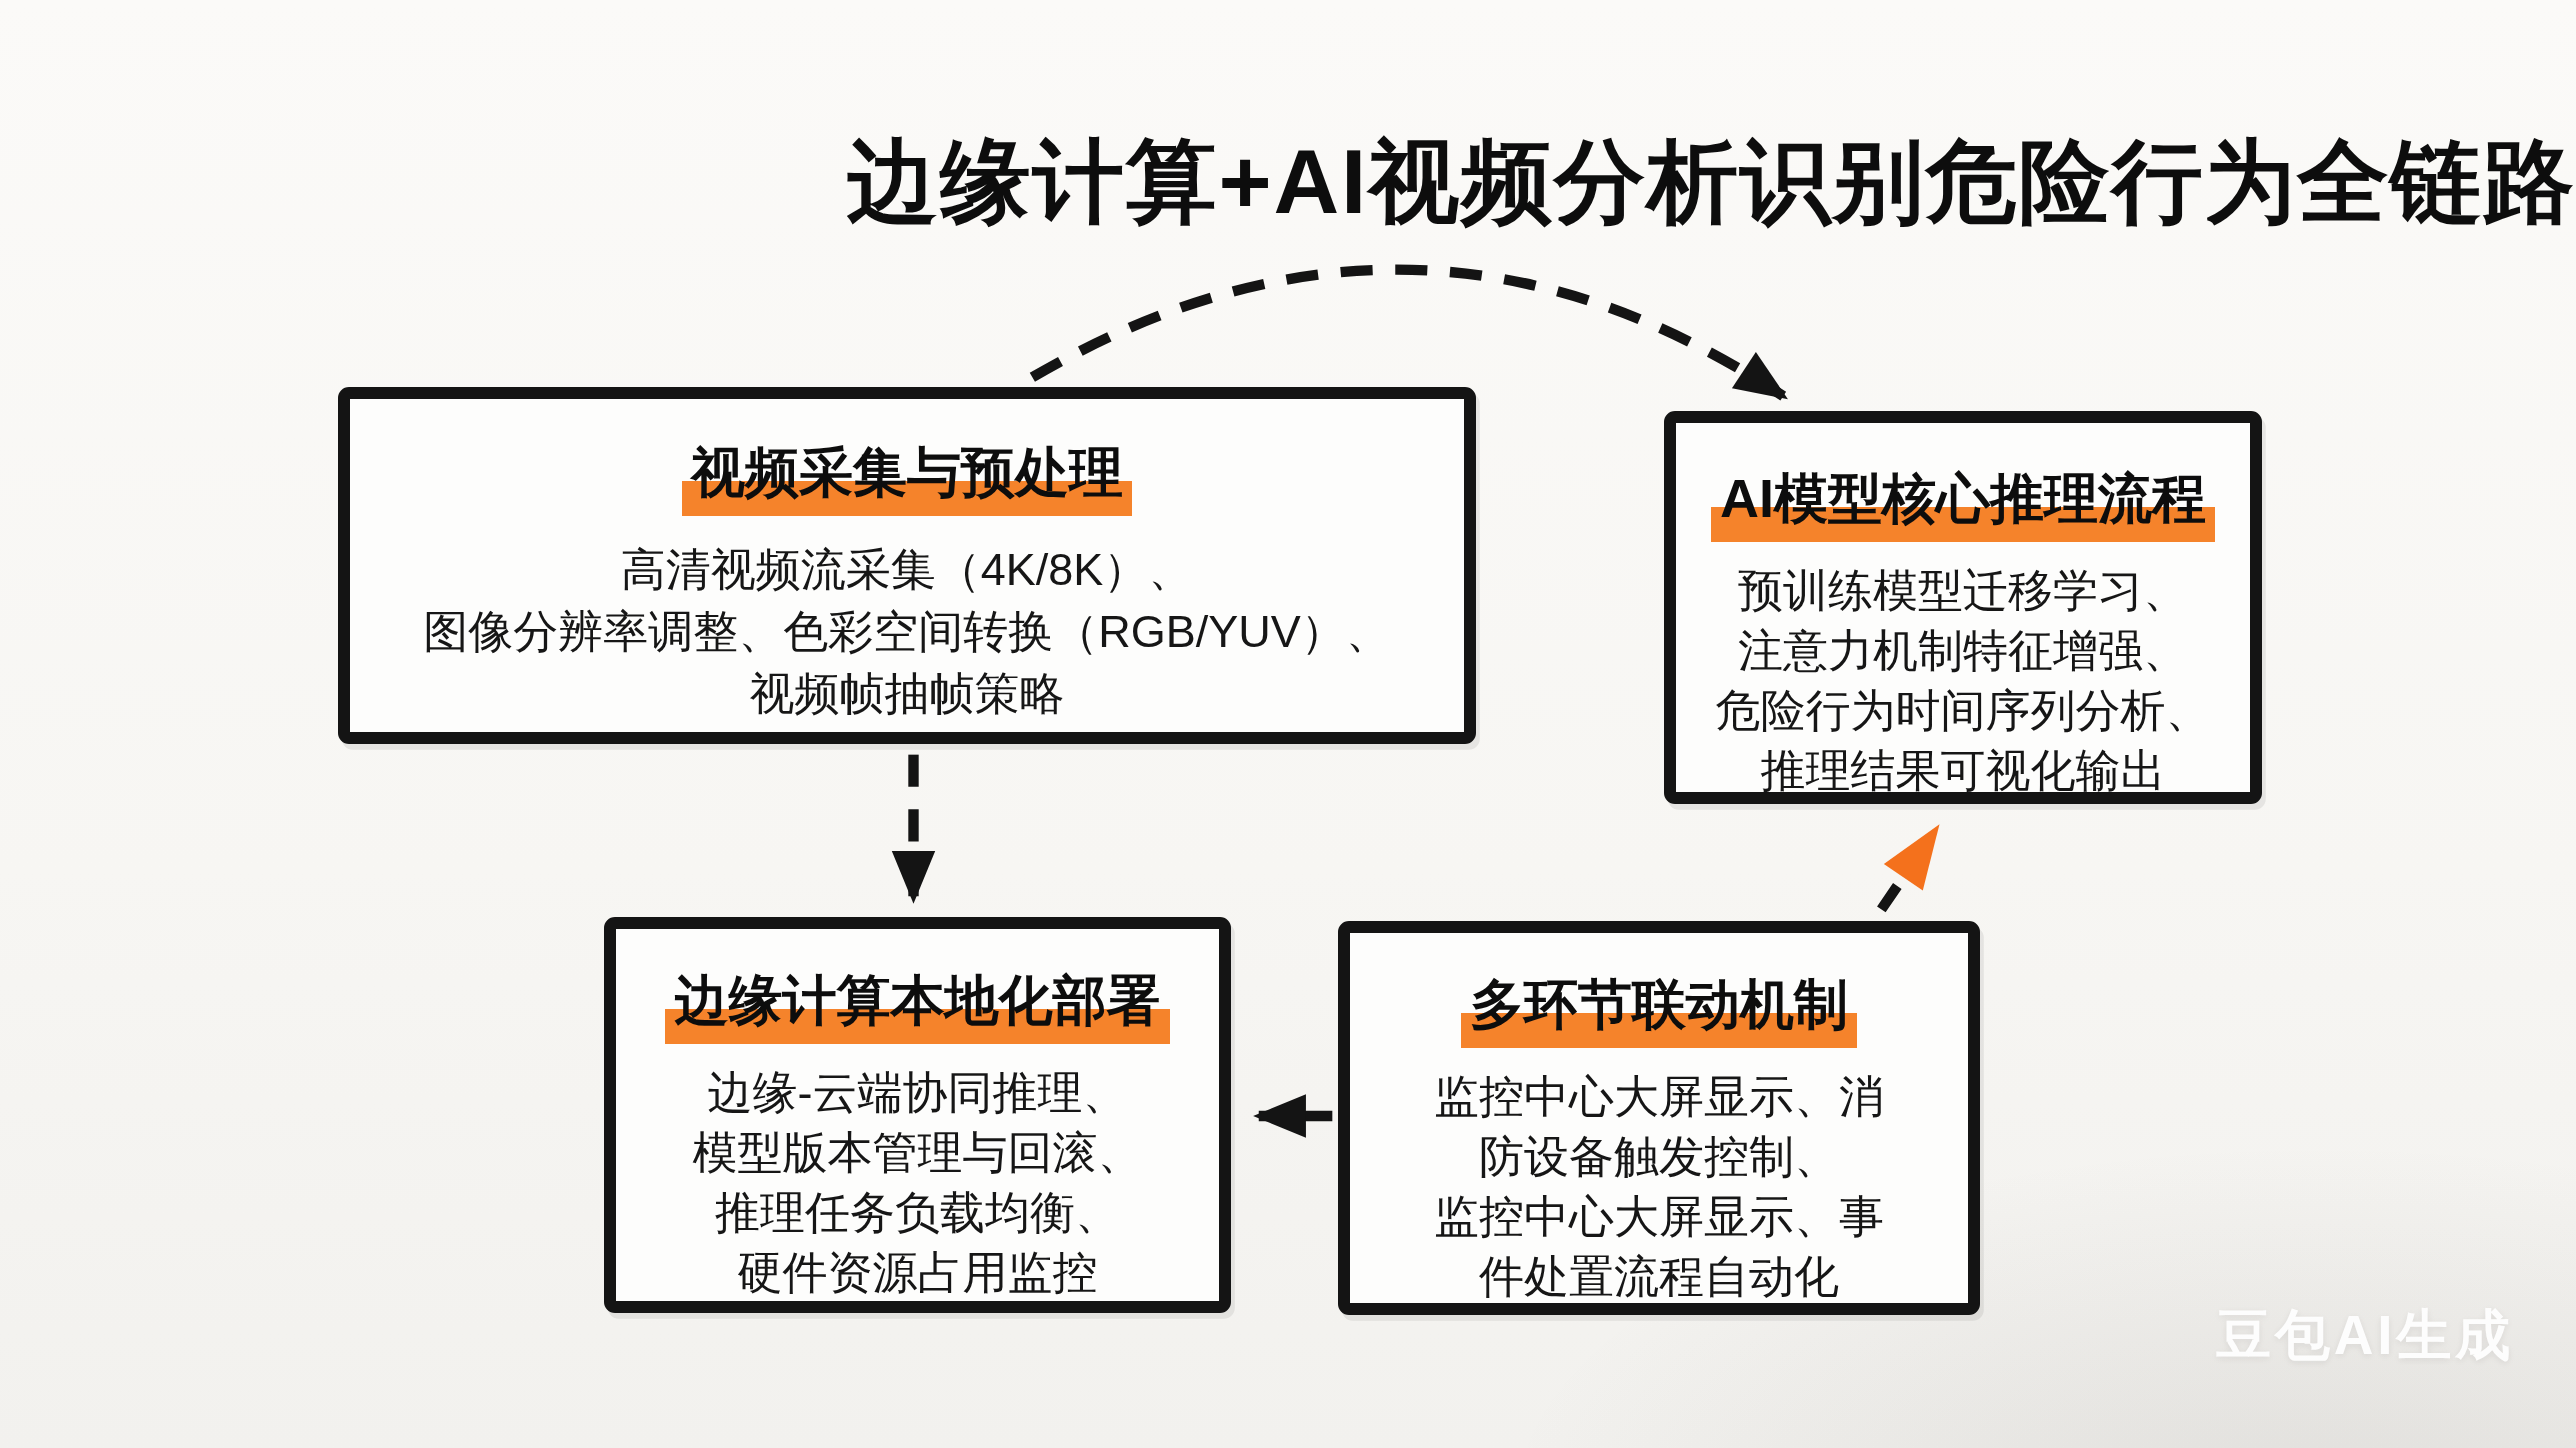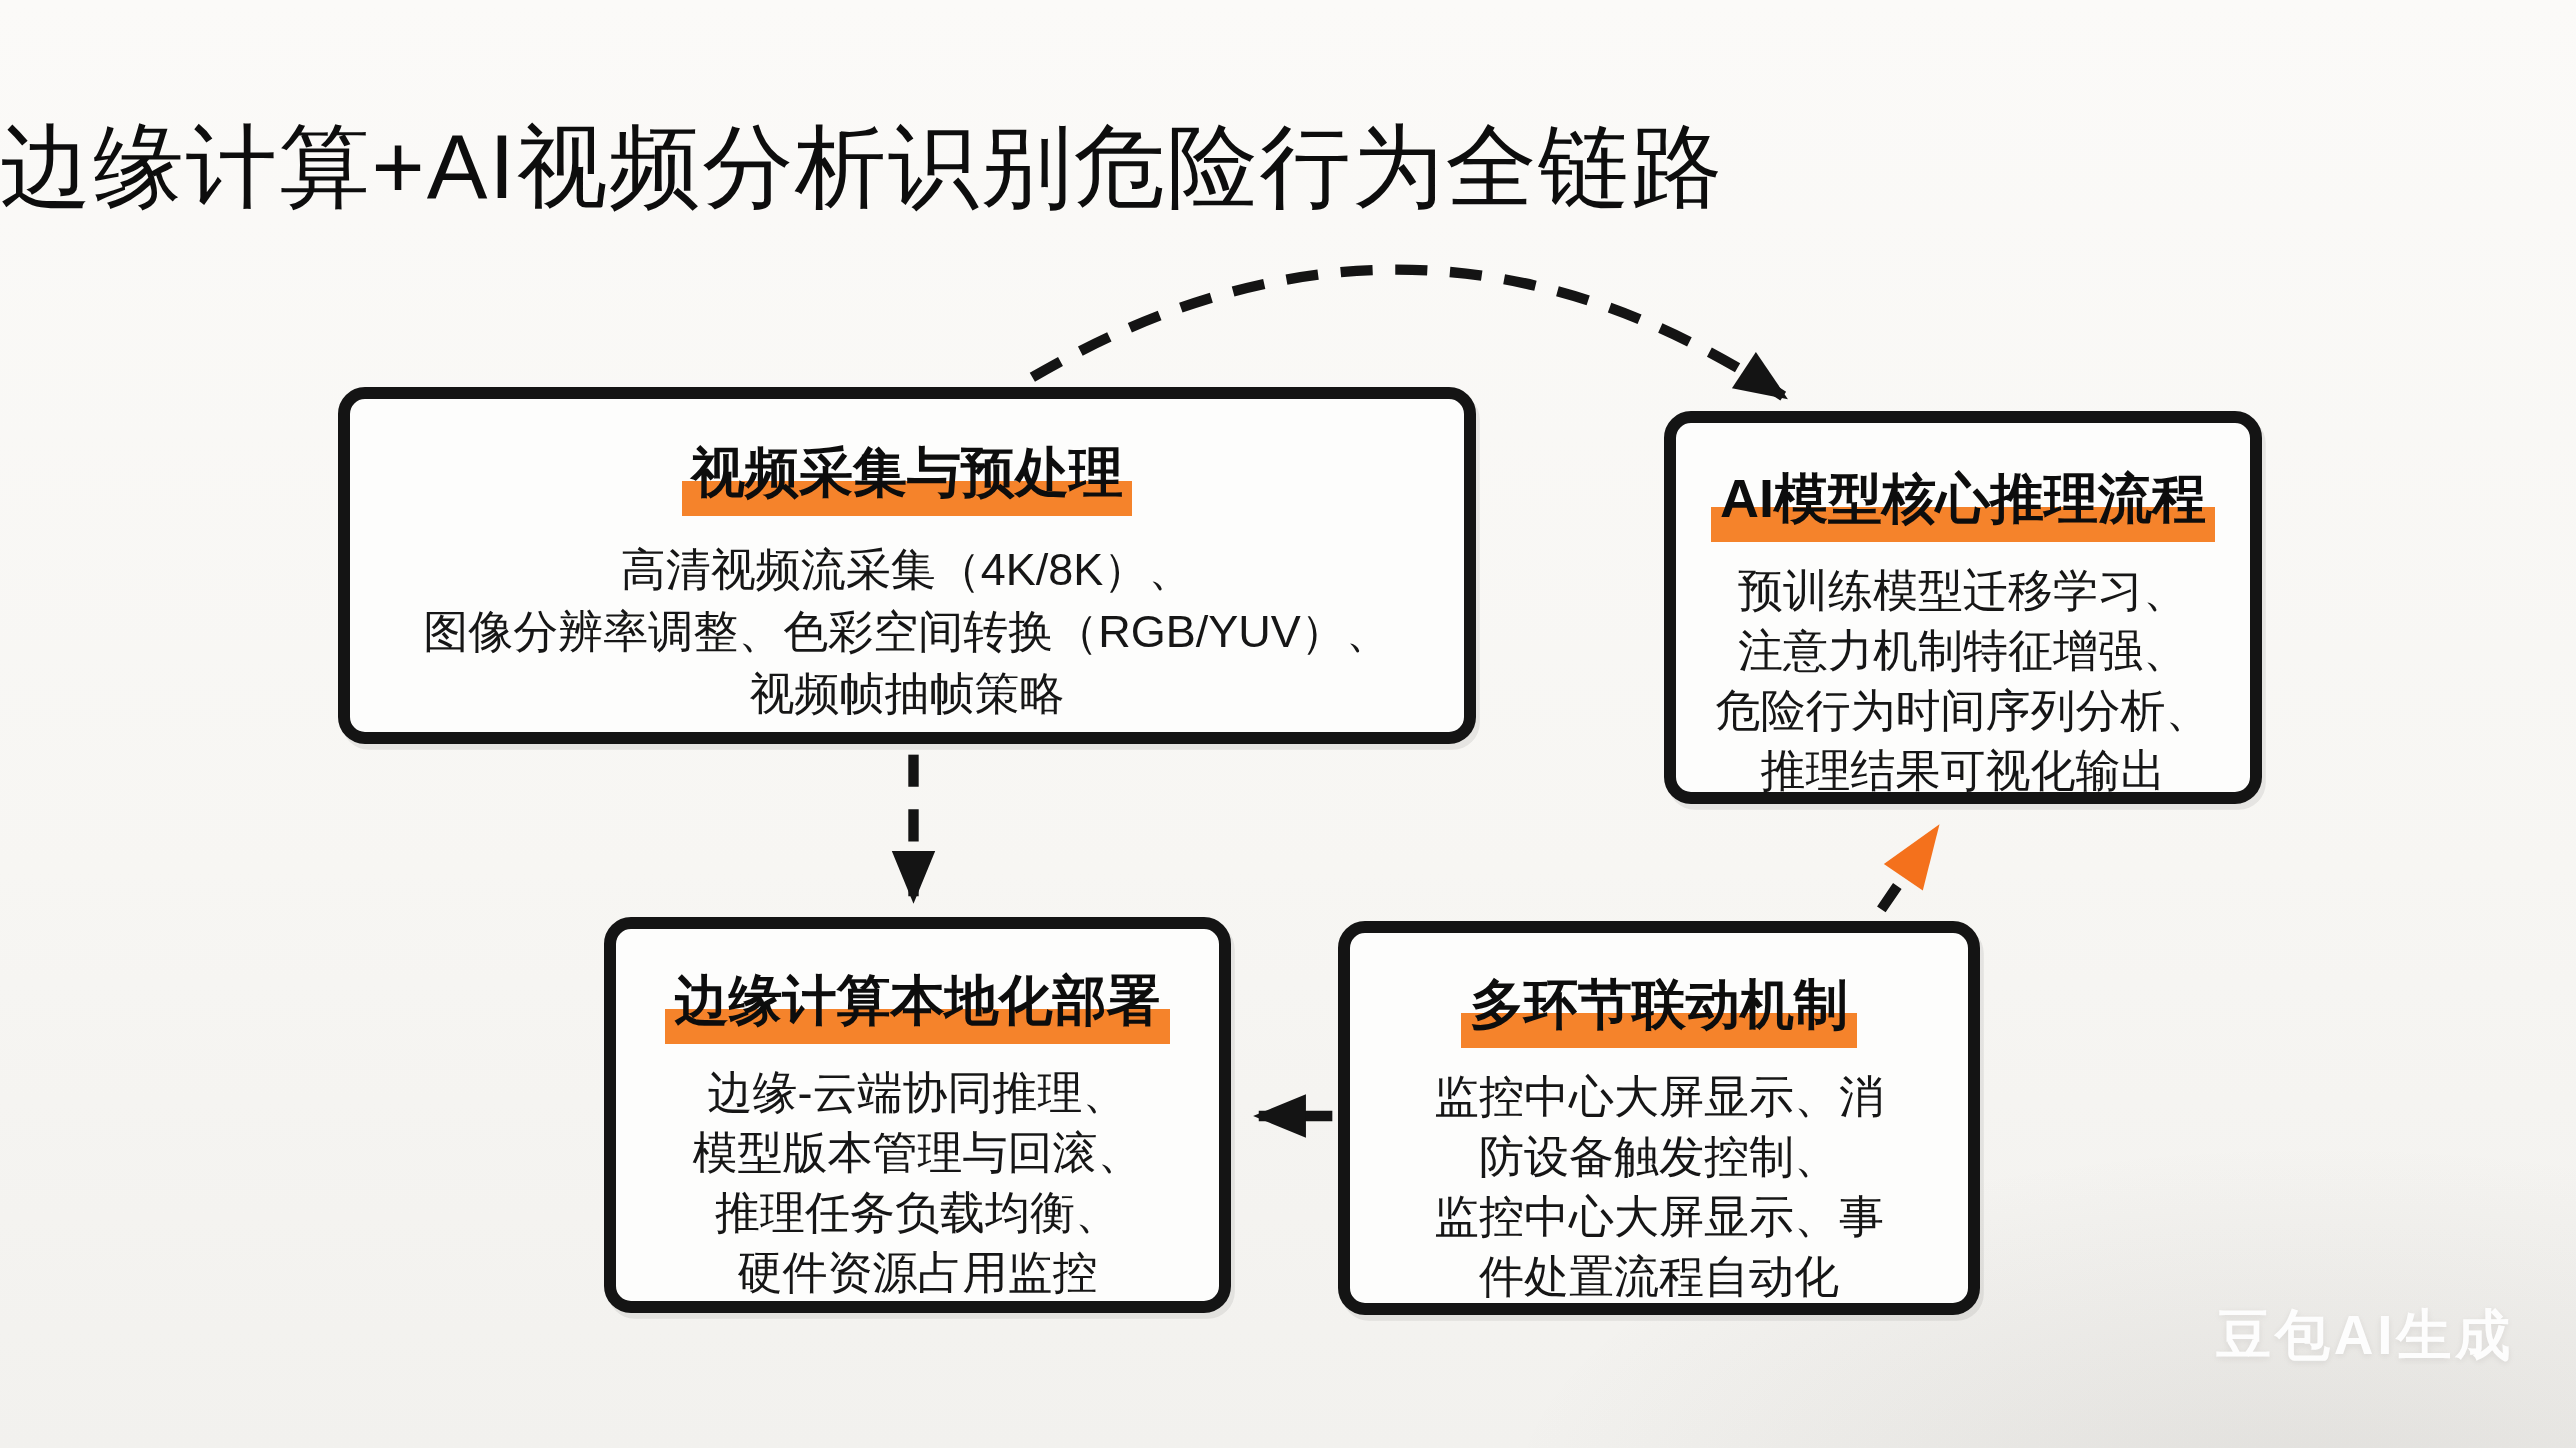--- a/index.html
+++ b/index.html
@@ -20,33 +20,33 @@
     width:2576px;
     height:1448px;
     overflow:hidden;
     background:
       radial-gradient(1321px 585px at 90% 104%, rgba(70,64,58,0.10), rgba(70,64,58,0) 62%),
       linear-gradient(180deg,#FBFAF8 0%, #F7F6F3 60%, #F2F1EE 100%);
     color:var(--text);
   }
   .main-title{
     position:absolute;
-    left:0; right:0; top:106px;
-    text-align:left;
+    left:0; right:0; top:121px;
+    text-align:right;
     font-size:91px;
-    font-weight:400;
+    font-weight:700;
     letter-spacing:1.9px;
     color:#0D0D0D;
   }
   .flow-box{
     position:absolute;
     box-sizing:border-box;
     background:var(--box-bg);
     border:12.3px solid var(--line);
-    border-radius:27px;
+    border-radius:11px;
     box-shadow:3.8px 5.7px 0 rgba(20,20,20,0.08);
     text-align:center;
   }
   .box-capture  { left:338px;  top:387px; width:1138px; height:357px; padding:40px 28px 0; }
   .box-inference{ left:1664px; top:411px; width:598px;  height:393px; padding:42px 17px 0; }
   .box-edge     { left:604px;  top:917px; width:627px;  height:396px; padding:38px 15px 8px; }
   .box-linkage  { left:1338px; top:921px; width:642px;  height:394px; padding:38px 15px 12px; }
   .box-title{
     font-size:54px;
     font-weight:800;

